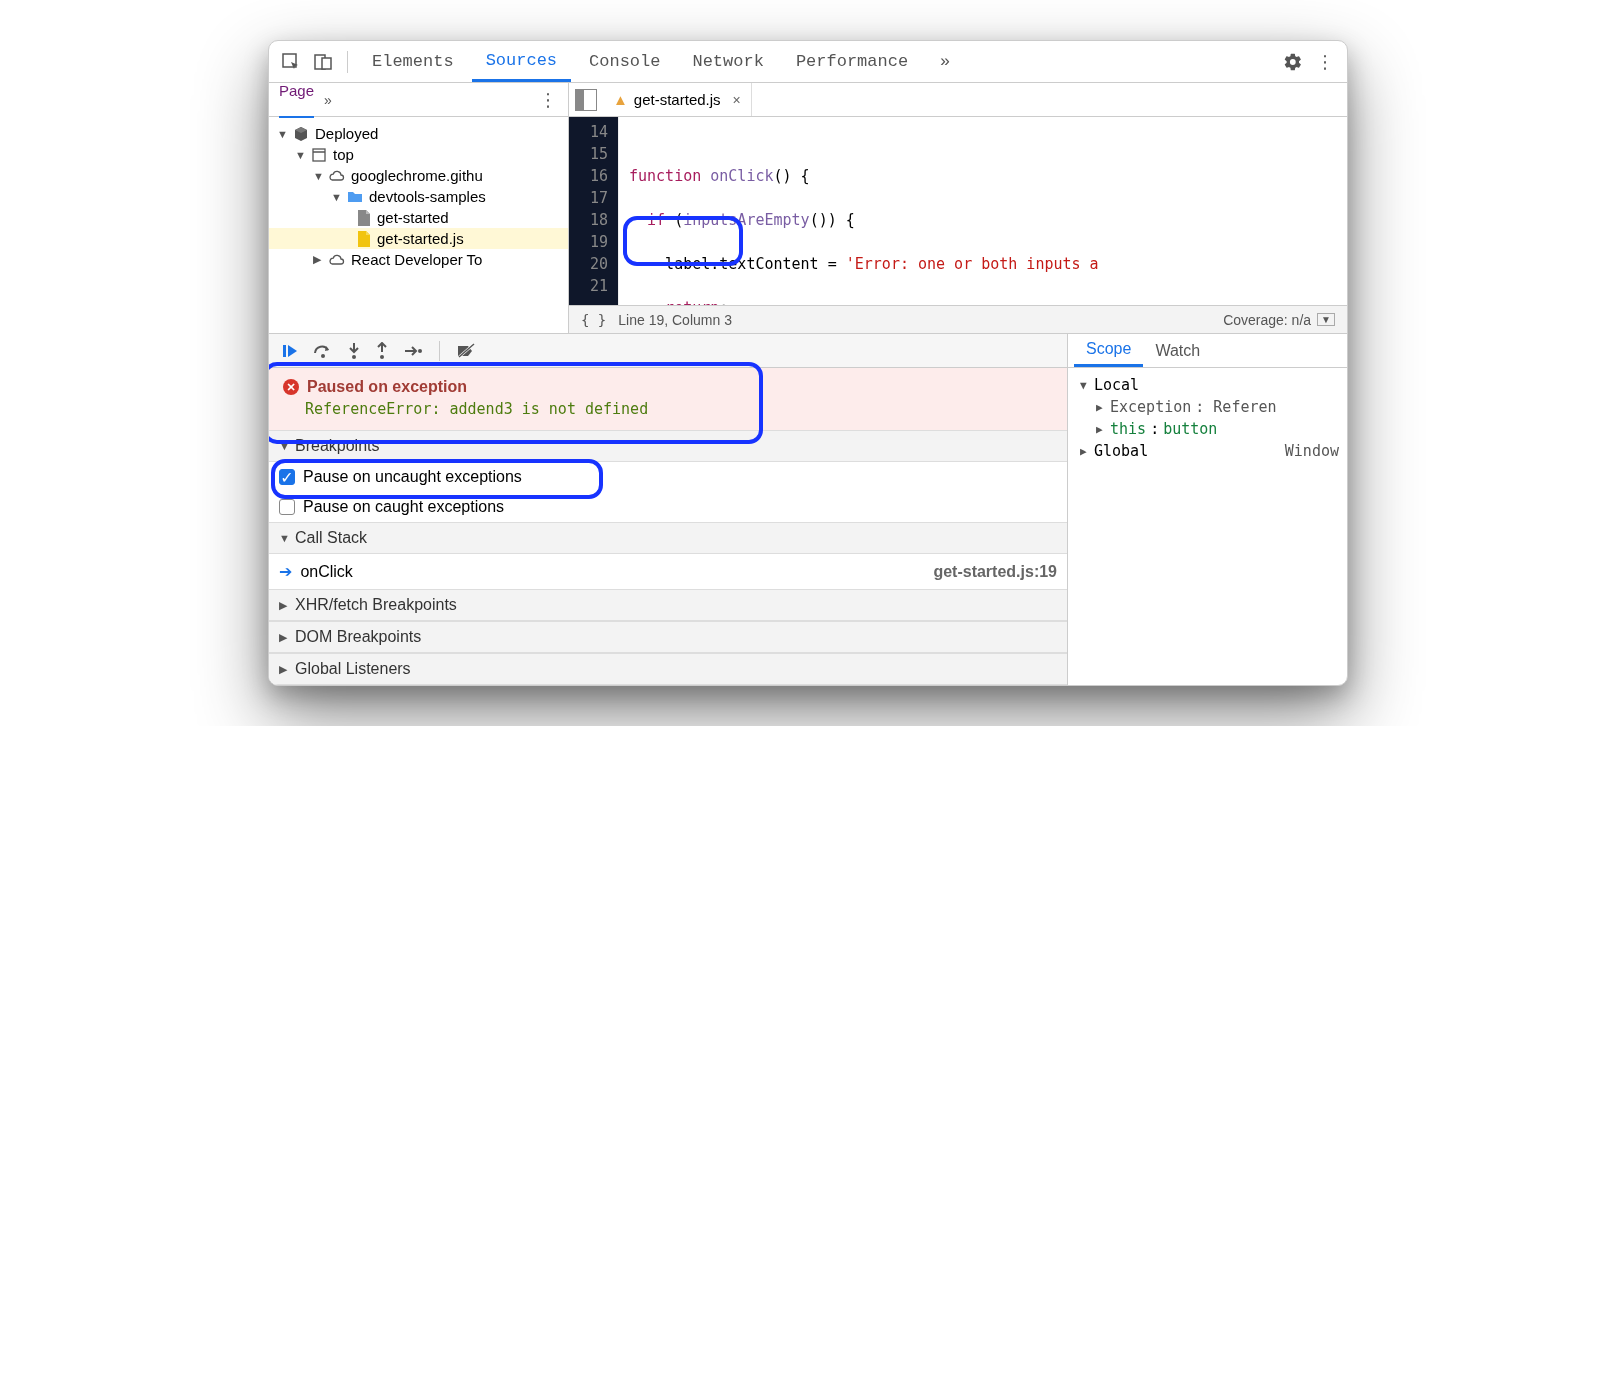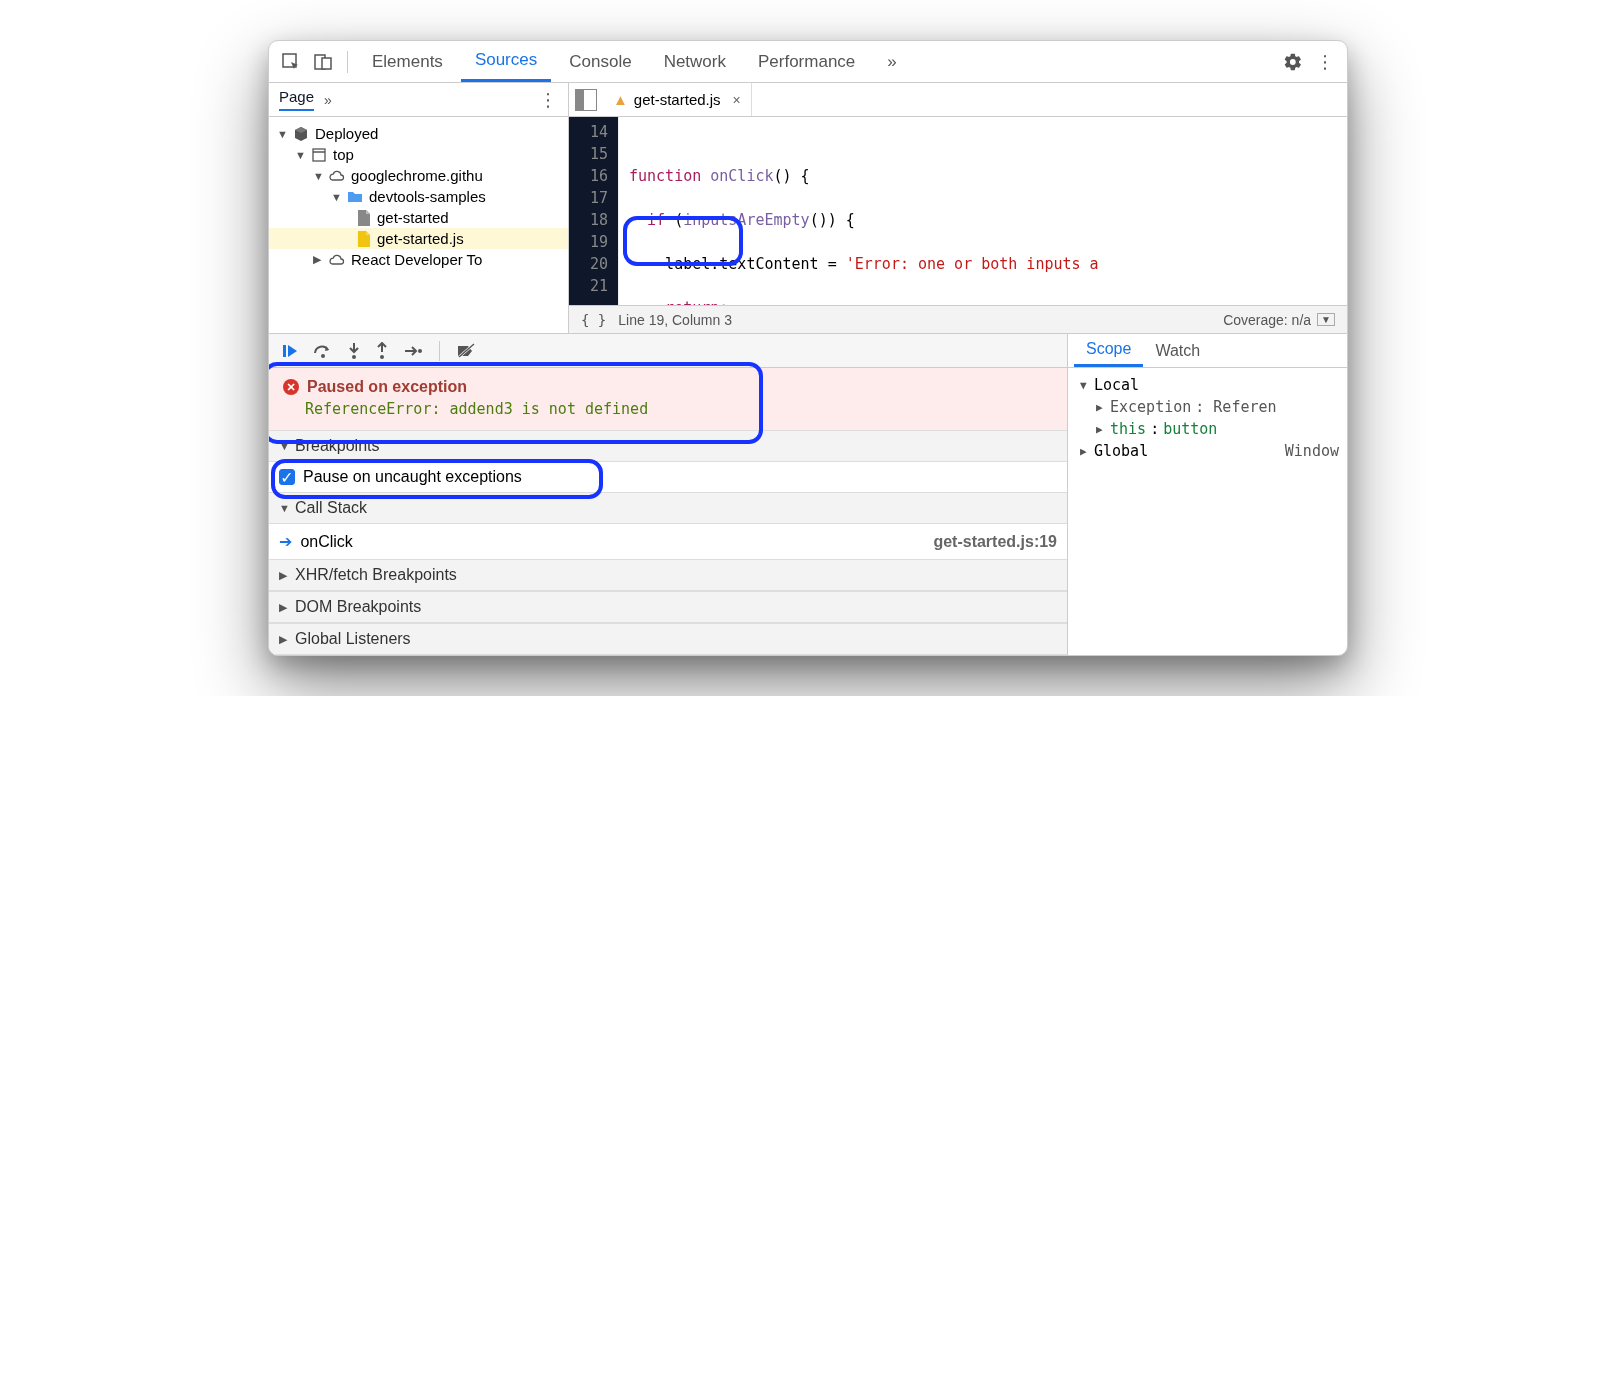--- a/index.html
+++ b/index.html
@@ -36,28 +36,28 @@
   .tabbar {
     height:42px;
     display:flex;
     align-items:center;
     border-bottom:1px solid #ccc;
     padding:0 8px;
     gap:4px;
   }
   .tabbar .icon-btn { width:28px; height:28px; display:flex;align-items:center;justify-content:center; color:#555; cursor:pointer;}
   .tabbar .divider { width:1px; height:22px; background:#ccc; margin:0 6px;}
-  .panel-tab { padding:0 14px; height:100%; display:flex; align-items:center; font-size:17px; color:#555; cursor:pointer;}
+  .panel-tab { padding:0 14px; height:100%; display:flex; align-items:center; font-size:17px; color:#555; cursor:pointer;font-family:Liberation Mono, monospace;}
   .panel-tab.active { color:#1a73e8; border-bottom:3px solid #1a73e8; font-weight:400;}
   .spacer{flex:1;}
   
   .upper { display:flex; height:250px; }
   .navigator { width:300px; border-right:1px solid #ccc; display:flex; flex-direction:column; overflow:hidden;}
   .nav-head { height:34px; border-bottom:1px solid #ccc; display:flex; align-items:center; padding:0 10px; gap:10px;}
-  .nav-head .tab { font-size:15px; color:#0f172a; border-bottom:2px solid #1a73e8; padding-bottom:4px;text-align:right;}
+  .nav-head .tab { font-size:15px; color:#701a75; border-bottom:2px solid #1a73e8; padding-bottom:17px;text-align:right;}
   .nav-head .chev{color:#555;font-size:14px;}
   .nav-head .menu{margin-left:auto;color:#555;font-size:18px;letter-spacing:1px;}
   .tree { padding:6px 0; font-size:15px; overflow:hidden;}
   .tree-row{display:flex;align-items:center;gap:6px;padding:2px 4px;white-space:nowrap;}
   .ind1{padding-left:8px;} .ind2{padding-left:26px;} .ind3{padding-left:44px;} .ind4{padding-left:62px;} .ind5{padding-left:86px;align-items:flex-end;}
   .tri{width:10px;display:inline-block;color:#555;font-size:11px;}
   .tree-row.selected{background:#fff8d6;}
   .folder-ic, .file-ic, .cloud-ic, .cube-ic, .win-ic, .jsfile-ic { width:16px;height:16px;display:inline-flex;align-items:center;justify-content:center;}
   
   .editor { flex:1; display:flex; flex-direction:column; overflow:hidden;}
@@ -319,20 +319,24 @@
           <span>Breakpoints</span>
         </div>
 
       <div style="position:relative;">
         <div class="bp-row">
           <span class="cb checked">✓</span>
           <span>Pause on uncaught exceptions</span>
         </div>
         <div class="highlight-box" style="top:-3px;left:2px;width:332px;height:40px;"></div>
       </div>
+      <div class="bp-row">
+        <span class="cb"></span>
+        <span>Pause on caught exceptions</span>
+      </div>
 
       <div class="section-head">
           <span class="tri">▼</span>
           <span>Call Stack</span>
         </div>
       <div class="callstack-row">
         <span class="arrow-curr">➔</span>
         <span>onClick</span>
         <span class="loc">get-started.js:19</span>
       </div>

